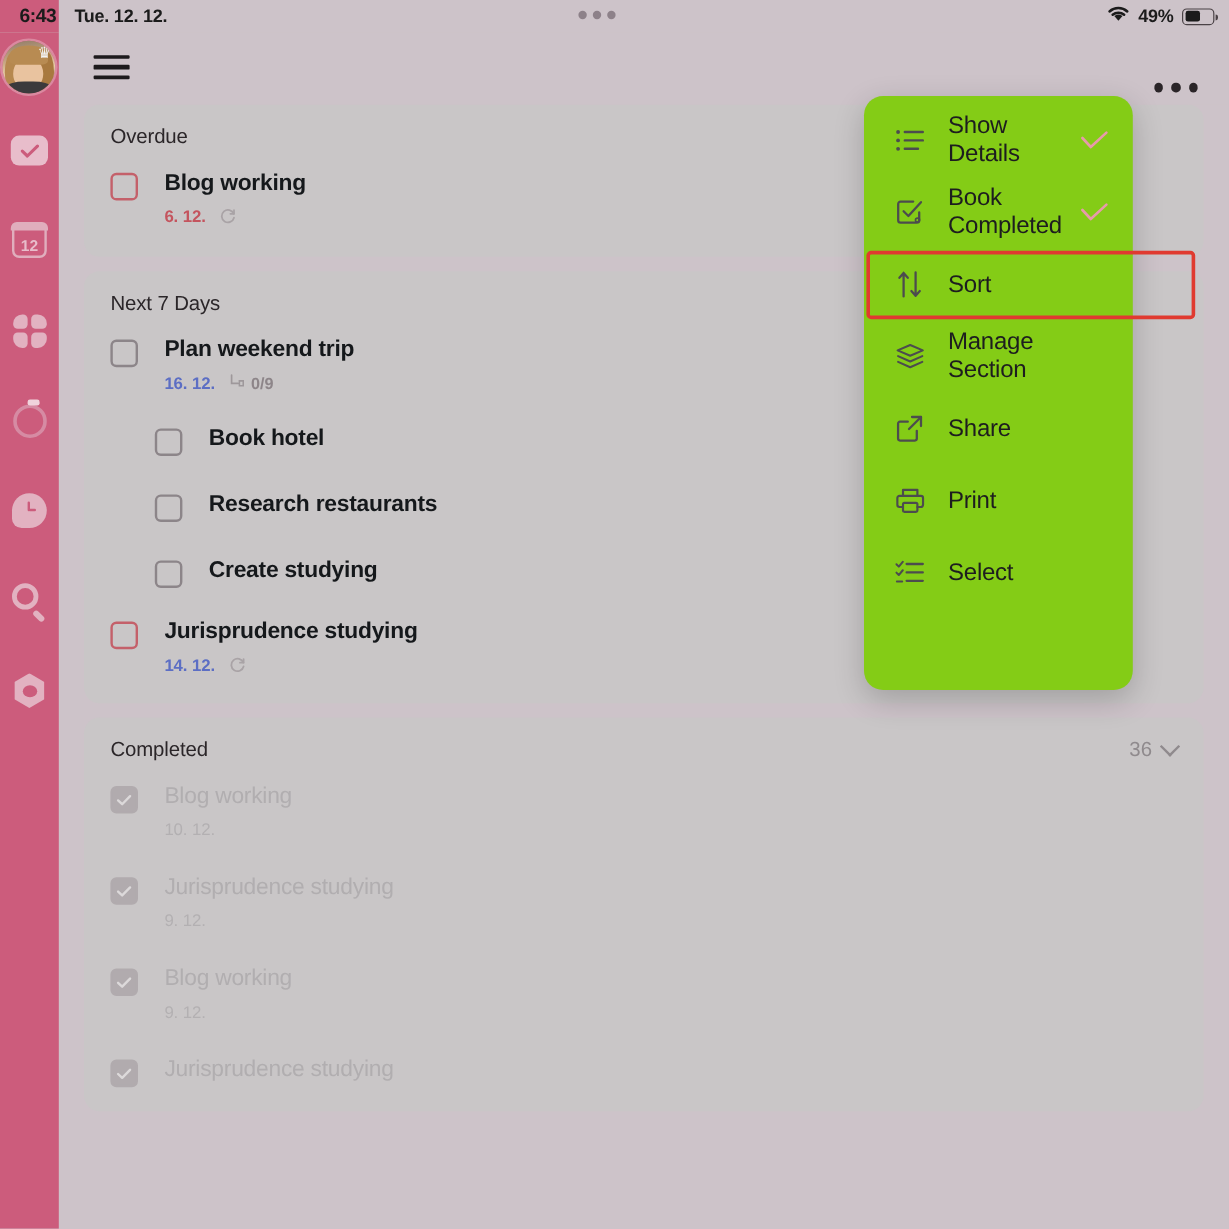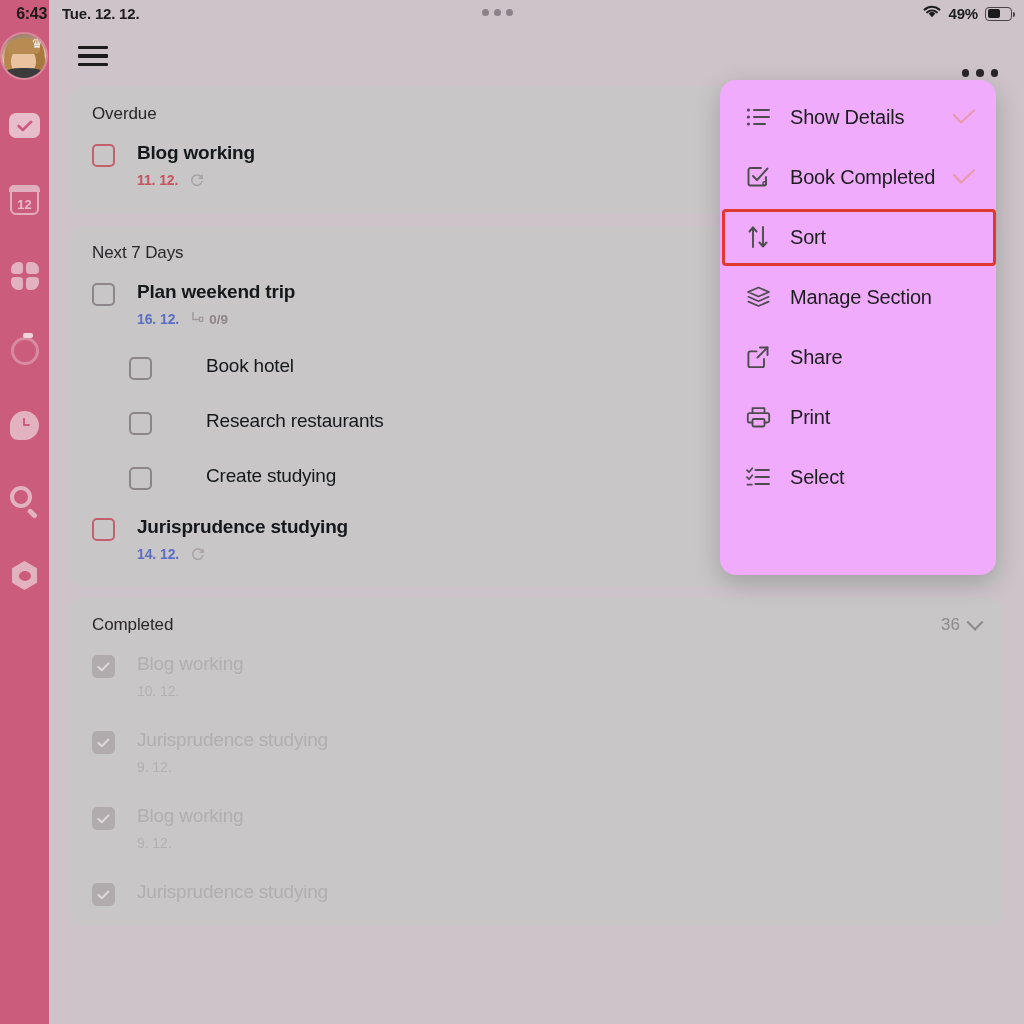--- a/index.html
+++ b/index.html
@@ -219,39 +219,39 @@
     margin-top: 2px;
   }
   .cb.overdue { border-color: #c4606a; }
   .cb.done {
     background: #b1abae; border-color: #b1abae;
     display: flex; align-items: center; justify-content: center;
   }
   .cb.done svg { display: block; }
   .task-body { margin-left: 22px; }
   .task-title { font-size: 19px; font-weight: 700; color: #15181b; letter-spacing: -0.2px; }
-  .task.sub .task-title { font-weight: 400; margin-left: 32px; }
+  .task.sub .task-title { font-weight: 700; }
   .task-meta { margin-top: 8px; display: flex; align-items: center; gap: 12px; }
   .meta-date { font-size: 14px; font-weight: 700; letter-spacing: -0.1px; }
   .meta-date.red { color: #c4545e; }
   .meta-date.blue { color: #5c6ec4; }
   .recur { width: 14px; height: 14px; }
   .sub-count { display: flex; align-items: center; gap: 5px; font-size: 13.5px; color: #8d8589; font-weight: 700; }
 
   
   .card.completed .task-title { color: #b1aeb0; font-weight: 400; }
   .card.completed .meta-date { color: #b3b0b2; font-weight: 400; }
   .card.completed .task { padding-bottom: 20px; }
 
   
   .menu {
     position: absolute;
     left: 720px; top: 80px;
-    width: 276px; height: 495px;
-    background: #f0abfc;
+    width: 224px; height: 495px;
+    background: #84cc16;
     border-radius: 16px;
     box-shadow: 0 8px 26px rgba(0,0,0,0.20);
     z-index: 60;
     padding-top: 7px;
   }
   .mi {
     height: 60px;
     display: flex; align-items: center;
     padding: 0 20px 0 25px;
     position: relative;
@@ -369,21 +369,21 @@
 
     <div class="card">
       <div class="sect-head">
         <span class="sect-title">Overdue</span>
       </div>
       <div class="task">
         <span class="cb overdue"></span>
         <div class="task-body">
           <div class="task-title">Blog working</div>
           <div class="task-meta">
-            <span class="meta-date red">11. 12.</span>
+            <span class="meta-date red">6. 12.</span>
             <span class="recur">
               <svg width="14" height="14" viewBox="0 0 14 14">
                   <path d="M11.8 5.2 A5.2 5.2 0 1 0 12 8.4" stroke="#a9a3a6" stroke-width="1.5" fill="none" stroke-linecap="round"></path>
                   <path d="M9 5.2 h3 v-3" stroke="#a9a3a6" stroke-width="1.5" fill="none" stroke-linecap="round" stroke-linejoin="round"></path>
                 </svg>
             </span>
           </div>
         </div>
       </div>
       <div style="height:12px"></div>

